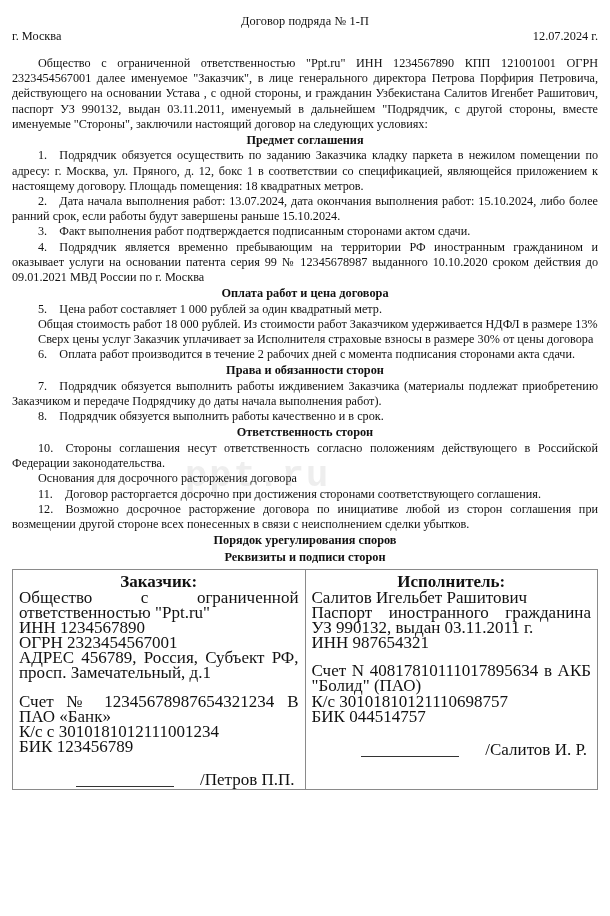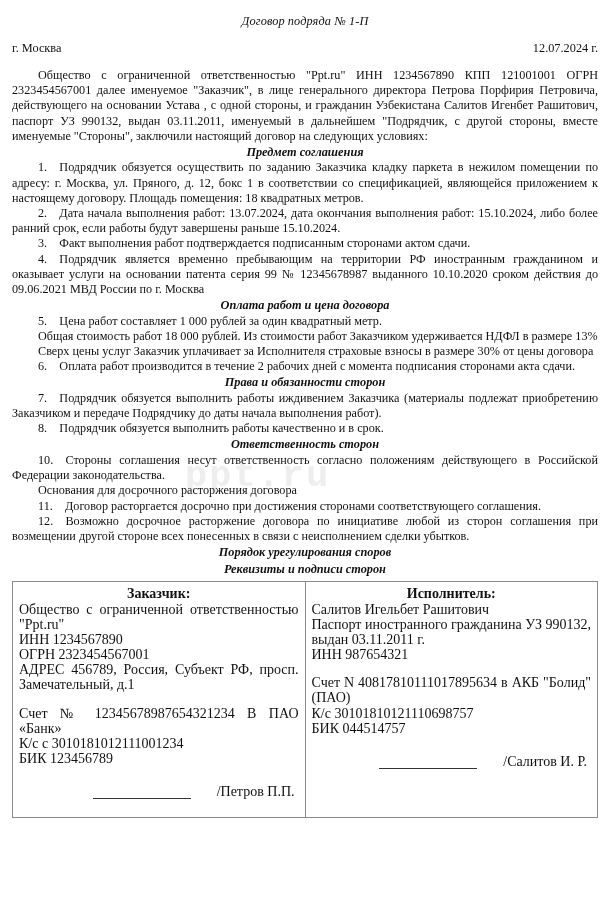--- a/index.html
+++ b/index.html
@@ -18,23 +18,22 @@
     height: 916px;
     box-sizing: border-box;
     padding: 10px 12px 6px 12px;
     background: #ffffff;
     overflow: hidden;
   }
   .doc-title {
     text-align: center;
     font-size: 12.3px;
     line-height: 15px;
-    margin: 4px 0 12px 0;
+    margin: 4px 0 0 0;
     letter-spacing: 0.1px;
-    font-style: italic;
   }
   .meta-row {
     display: flex;
     justify-content: space-between;
     align-items: center;
     font-size: 12.3px;
     line-height: 15px;
     margin-bottom: 12px;
   }
   .meta-row .city { text-align: left; }
@@ -49,35 +48,34 @@
     text-indent: 26px;
     hyphens: none;
   }
 
   h2.section {
     text-align: center;
     font-size: 12.3px;
     line-height: 15.4px;
     font-weight: bold;
     margin: 1px 0 0 0;
-    font-style: italic;
   }
 
   
   table.reqs {
     width: 100%;
     border-collapse: collapse;
     margin-top: 4px;
     table-layout: fixed;
   }
   table.reqs td {
     border: 1px solid #8a8a8a;
     vertical-align: top;
-    padding: 4px 6px 18px 6px;
-    font-size: 14px;
+    padding: 4px 6px 2px 6px;
+    font-size: 17px;
     line-height: 15.1px;
   }
   .cell-head {
     text-align: center;
     font-weight: bold;
     margin-bottom: 1px;
   }
   .cell-line { text-align: justify; }
   .spacer-line { height: 13px; }
   .sign-row {
@@ -123,21 +121,21 @@
     <span class="date">12.07.2024 г.</span>
   </div>
 
   <p class="para">Общество с ограниченной ответственностью "Ppt.ru" ИНН 1234567890 КПП 121001001 ОГРН 2323454567001 далее именуемое "Заказчик", в лице генерального директора Петрова Порфирия Петровича, действующего на основании Устава , с одной стороны, и гражданин Узбекистана Салитов Игенбет Рашитович, паспорт УЗ 990132, выдан 03.11.2011, именуемый в дальнейшем "Подрядчик, с другой стороны, вместе именуемые "Стороны", заключили настоящий договор на следующих условиях:</p>
 
   <div id="sections-host">
       <h2 class="section">Предмет соглашения</h2>
       <p class="para"><span class="num">1. </span><span>Подрядчик обязуется осуществить по заданию Заказчика кладку паркета в нежилом помещении по адресу: г. Москва, ул. Пряного, д. 12, бокс 1 в соответствии со спецификацией, являющейся приложением к настоящему договору. Площадь помещения: 18 квадратных метров.</span></p>
       <p class="para"><span class="num">2. </span><span>Дата начала выполнения работ: 13.07.2024, дата окончания выполнения работ: 15.10.2024, либо более ранний срок, если работы будут завершены раньше 15.10.2024.</span></p>
       <p class="para"><span class="num">3. </span><span>Факт выполнения работ подтверждается подписанным сторонами актом сдачи.</span></p>
-      <p class="para"><span class="num bold">4. </span><span>Подрядчик является временно пребывающим на территории РФ иностранным гражданином и оказывает услуги на основании патента серия 99 № 12345678987 выданного 10.10.2020 сроком действия до 09.06.2021  МВД России по г. Москва</span></p>
+      <p class="para"><span class="num bold">4. </span><span>Подрядчик является временно пребывающим на территории РФ иностранным гражданином и оказывает услуги на основании патента серия 99 № 12345678987 выданного 10.10.2020 сроком действия до 09.01.2021  МВД России по г. Москва</span></p>
       <h2 class="section">Оплата работ и цена договора</h2>
       <p class="para"><span class="num">5. </span><span>Цена работ составляет 1 000 рублей за один квадратный метр.</span></p>
       <p class="para"><span>Общая стоимость работ 18 000 рублей. Из стоимости работ Заказчиком удерживается НДФЛ в размере 13%</span></p>
       <p class="para"><span>Сверх цены услуг Заказчик уплачивает за Исполнителя страховые взносы в размере 30% от цены договора</span></p>
       <p class="para"><span class="num">6. </span><span>Оплата работ производится в течение 2 рабочих дней с момента подписания сторонами акта сдачи.</span></p>
       <h2 class="section">Права и обязанности сторон</h2>
       <p class="para"><span class="num">7. </span><span>Подрядчик обязуется выполнить работы иждивением Заказчика (материалы подлежат приобретению Заказчиком и передаче Подрядчику до даты начала выполнения работ).</span></p>
       <p class="para"><span class="num">8. </span><span>Подрядчик обязуется выполнить работы качественно и в срок.</span></p>
       <h2 class="section">Ответственность сторон</h2>
       <p class="para"><span class="num">10. </span><span>Стороны соглашения несут ответственность согласно положениям действующего в Российской Федерации законодательства.</span></p>

